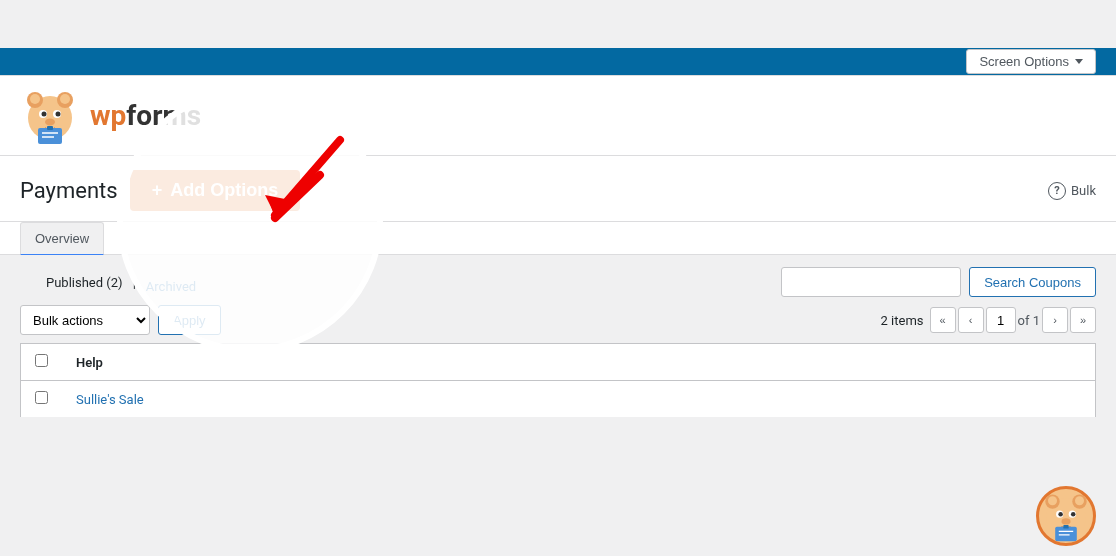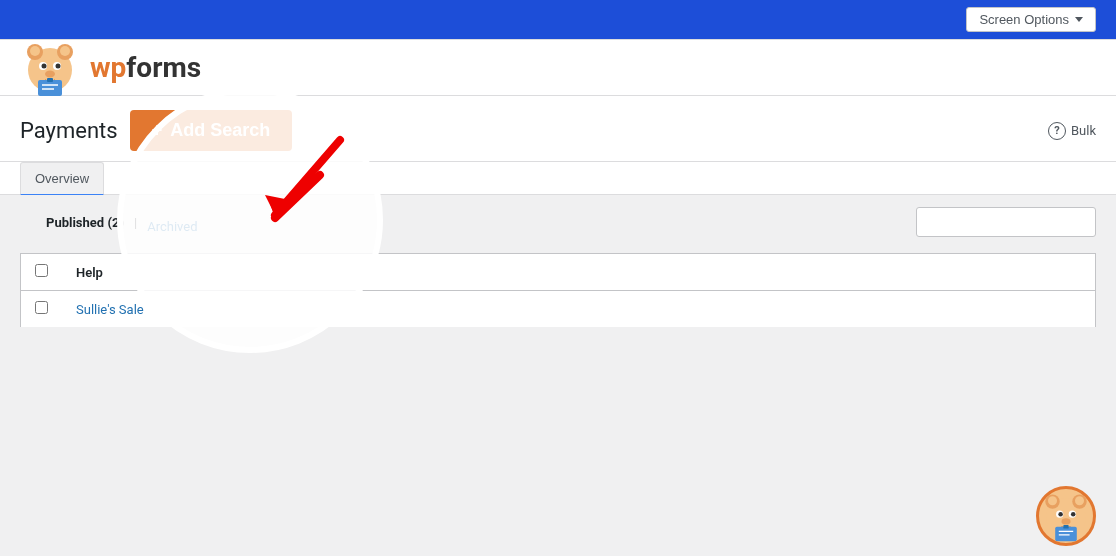--- a/index.html
+++ b/index.html
@@ -7,27 +7,28 @@
       font-family: -apple-system, BlinkMacSystemFont, "Segoe UI", Roboto, sans-serif;
       background: #f0f0f1;
       width: 1116px;
       height: 556px;
       overflow: hidden;
       position: relative;
     }
 
     
     .top-bar {
-      background: #1d4ed8;
-      height: 40px;
+      background: #0369a1;
+      height: 28px;
       display: flex;
       align-items: center;
       justify-content: flex-end;
       padding-right: 20px;
       border-bottom: 1px solid #dcdcde;
+      margin-top: 48px;
     }
 
     .screen-options-btn {
       background: #fff;
       border: 1px solid #c3c4c7;
       border-radius: 3px;
       padding: 4px 12px;
       font-size: 13px;
       color: #50575e;
       cursor: pointer;
@@ -44,21 +45,21 @@
     }
 
     
     .header-area {
       background: #fff;
       padding: 10px 20px;
       display: flex;
       align-items: center;
       gap: 12px;
       border-bottom: 1px solid #dcdcde;
-      height: 56px;
+      height: 80px;
     }
 
     .logo-area {
       display: flex;
       align-items: center;
       gap: 10px;
     }
 
     .logo-bear {
       width: 60px;
@@ -165,21 +166,21 @@
 
     .filter-left {
       display: flex;
       align-items: center;
       gap: 10px;
       font-size: 13px;
       color: #1d2327;
     }
 
     .filter-left .published {
-      font-weight: 700;
+      font-weight: 400;
       padding-left: 26px;
     }
 
     .filter-left .archived {
       color: #2271b1;
       cursor: pointer;
       margin-top: 8px;
     }
 
     .filter-right {
@@ -384,21 +385,21 @@
       <span style="font-size:28px;font-weight:700;color:#e27730;">wp</span><span style="font-size:28px;font-weight:700;color:#333;">forms</span>
     </div>
   </div>
 </div>
 
 <div class="page-title-area">
   <div class="page-title-row">
     <h1 class="page-title">Payments</h1>
     <button class="add-coupon-btn">
       <span>+</span>
-      <span>Add Search</span>
+      <span>Add Options</span>
     </button>
   </div>
   <a class="help-link">
     <span class="help-circle">?</span>
     <span>Bulk</span>
   </a>
 </div>
 
 <div class="tabs-area">
   <button class="tab-btn active">
@@ -412,24 +413,50 @@
     <div class="filter-left">
       <span class="published">
         <span>Published</span>
         <span>(2)</span>
       </span>
       <span> | </span>
       <span class="archived">Archived</span>
     </div>
     <div class="filter-right">
       <input type="text" class="search-input" value="" style="">
+      <button class="search-coupons-btn">Search Coupons</button>
     </div>
   </div>
 
   <div class="bulk-row">
+    <div class="bulk-left">
+      <select class="bulk-select">
+        <option>Bulk actions</option>
+      </select>
+      <button class="apply-btn">Apply</button>
+    </div>
+    <div class="bulk-right">
+      <span>2 items</span>
+      <div class="page-nav">
+        <button class="page-nav-btn">
+          <span>«</span>
+        </button>
+        <button class="page-nav-btn">
+          <span>‹</span>
+        </button>
+        <input type="text" class="page-input" value="1" style="">
+        <span class="of-text">of 1</span>
+        <button class="page-nav-btn">
+          <span>›</span>
+        </button>
+        <button class="page-nav-btn">
+          <span>»</span>
+        </button>
+      </div>
+    </div>
   </div>
 
   <table class="coupon-table">
     <thead>
       <tr>
         <th class="checkbox-col">
           <input type="checkbox" style="">
         </th>
         <th>
           <span>Help</span>

